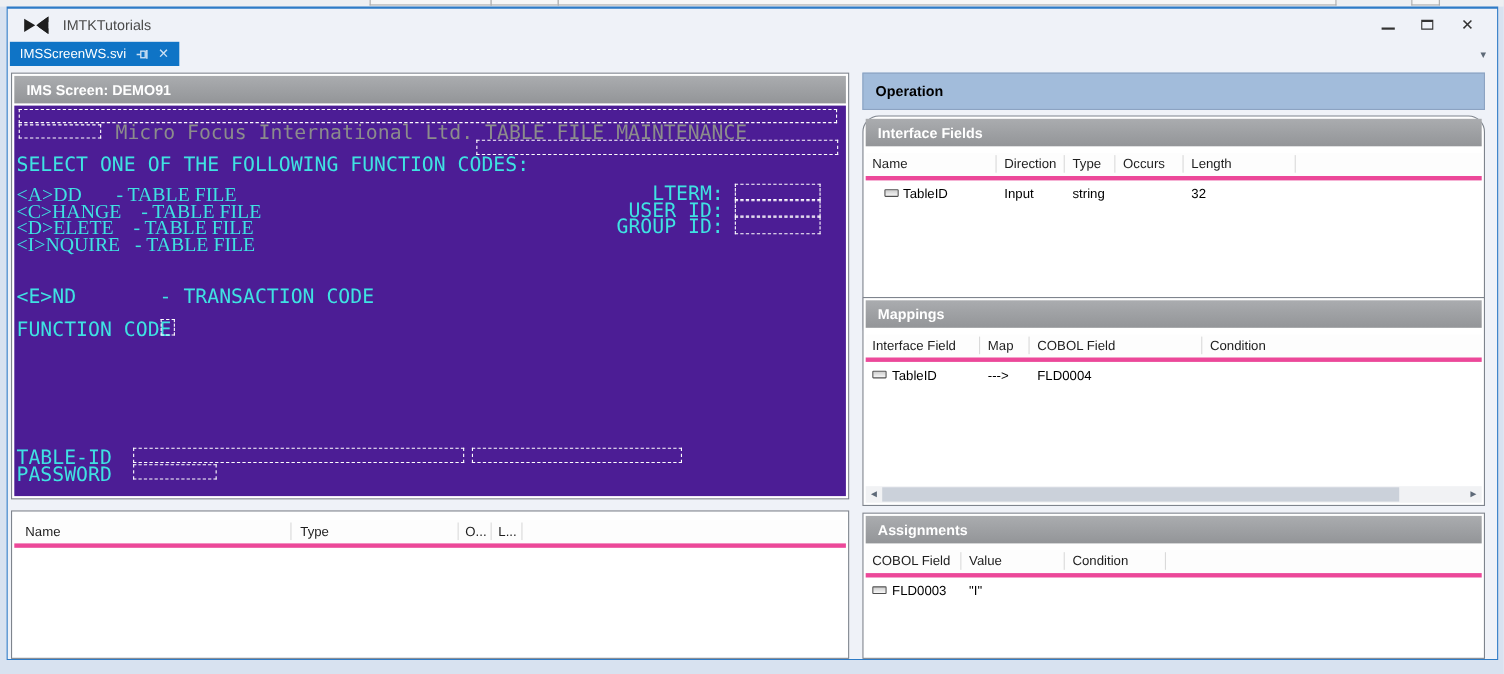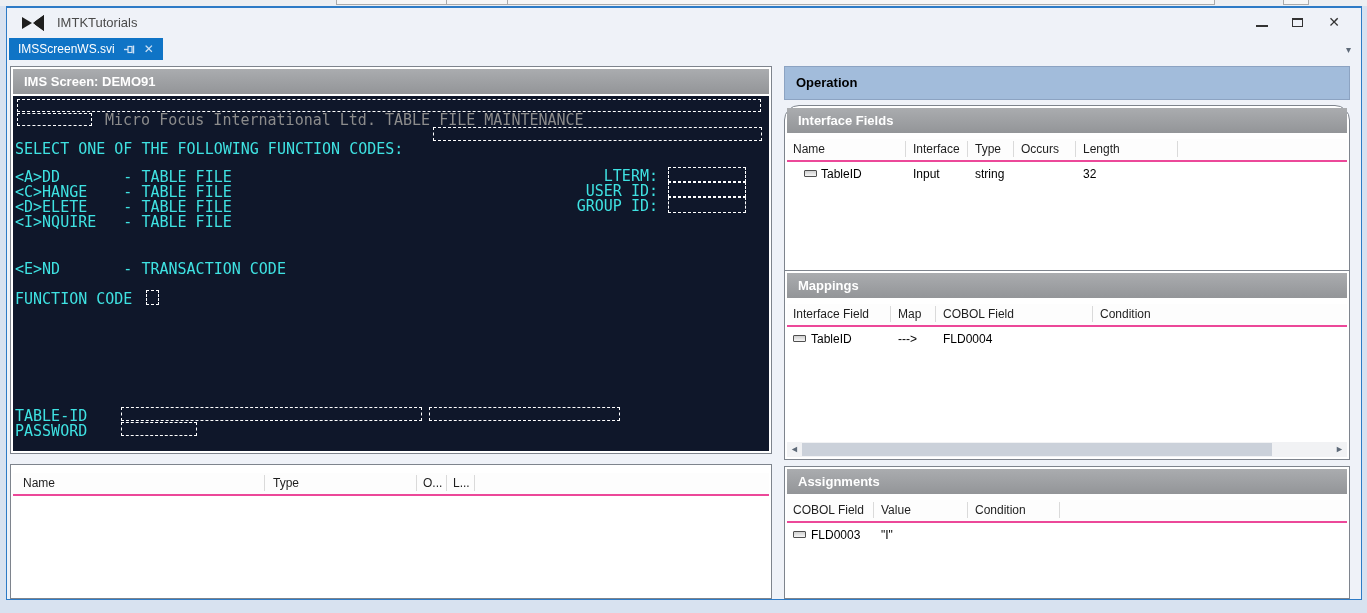--- a/index.html
+++ b/index.html
@@ -33,29 +33,29 @@
   .phead{height:25px;background:linear-gradient(#AAACAF,#939598);color:#FFF;font-weight:bold;
          font-size:13px;line-height:25px;padding-left:11px;}
   
   .opbar{position:absolute;background:#A2BCDB;border:1px solid #8CA3C2;box-sizing:border-box;}
   .oplabel{position:absolute;left:11px;top:8px;font-weight:bold;font-size:13px;color:#000000;}
   .combo{position:absolute;left:84px;top:5px;width:200px;height:23px;box-sizing:border-box;
          background:linear-gradient(#FEFEFE,#E2E2E2);border:1px solid #6F6F6F;}
   .combo-text{position:absolute;left:8px;top:4px;font-weight:bold;font-size:13px;color:#000;}
   .combo-arrow{position:absolute;right:5px;top:7px;font-size:8px;color:#222;}
   
-  .term{position:absolute;left:2px;right:2px;top:29px;bottom:2px;background:#0f172a;
-        font-family:"DejaVu Sans Mono",monospace;font-size:15px;line-height:15px;color:#3FE2E2;}
+  .term{position:absolute;left:2px;right:2px;top:29px;bottom:2px;background:#4c1d95;
+        font-family:"DejaVu Sans Mono",monospace;font-size:18px;line-height:15px;color:#3FE2E2;}
   .tline{position:absolute;white-space:pre;}
   .gray{color:#8C8C8C;}
   .dash{position:absolute;border:1px dashed #FFF;box-sizing:border-box;}
   .rlabels{position:absolute;left:420px;top:73px;width:225px;text-align:right;}
   .rlabels div{height:15px;}
   
-  .thead{position:relative;height:21px;margin-top:6px;border-bottom:2px solid #ec4899;
+  .thead{position:relative;height:21px;margin-top:6px;border-bottom:4px solid #ec4899;
          font-size:12px;color:#1E1E1E;background:#FDFDFD;}
   .thc{position:absolute;top:3px;white-space:nowrap;}
   .sep{position:absolute;top:2px;width:1px;height:16px;background:#DADADA;}
   .trow{position:relative;height:22px;font-size:12px;color:#000000;}
   .tcell{position:absolute;top:5px;white-space:pre;}
   .ficon{position:absolute;top:8px;width:13px;height:7px;border:1px solid #4F4F4F;border-radius:1px;
          background:linear-gradient(#CFCFCF,#F6F6F6);box-sizing:border-box;}
   
   .hscroll{position:absolute;left:2px;right:2px;bottom:2px;height:15px;background:#F1F2F4;}
   .harrow{position:absolute;top:2px;font-size:9px;color:#5E6A78;line-height:11px;}
@@ -108,21 +108,21 @@
       <div class="phead">IMS Screen: DEMO91</div>
       <div class="term">
 
         <div class="dash" style="left:4px;top:3px;width:744px;height:13px;"></div>
         <div class="dash" style="left:4px;top:17px;width:75px;height:13px;"></div>
         <div class="dash" style="left:420px;top:31px;width:329px;height:14px;"></div>
         <div class="tline gray" style="left:92px;top:17px;">Micro Focus International Ltd. TABLE FILE MAINTENANCE</div>
 
         <div class="tline" style="left:2px;top:46px;text-align:right;">SELECT ONE OF THE FOLLOWING FUNCTION CODES:</div>
 
-        <div style="position:absolute;left:2px;top:74px;">
+        <div style="position:absolute;left:2px;top:74px;font-family:Liberation Serif, serif;">
           <div class="tline" style="position:relative;">&lt;A&gt;DD       - TABLE FILE</div>
           <div class="tline" style="position:relative;">&lt;C&gt;HANGE    - TABLE FILE</div>
           <div class="tline" style="position:relative;">&lt;D&gt;ELETE    - TABLE FILE</div>
           <div class="tline" style="position:relative;">&lt;I&gt;NQUIRE   - TABLE FILE</div>
         </div>
 
         <div class="rlabels">
           <div>LTERM:</div>
           <div>USER ID:</div>
           <div>GROUP ID:</div>
@@ -159,21 +159,21 @@
     </div>
 
     <div class="opbar" style="left:777px;top:6px;width:566px;height:34px;">
       <span class="oplabel">Operation</span>
     </div>
 
     <div class="panel" style="left:777px;top:45px;width:566px;height:207px;border-radius:15px;">
       <div class="phead">Interface Fields</div>
       <div class="thead">
         <span class="thc" style="left:6px;">Name</span>
-        <span class="thc" style="left:126px;">Interface</span>
+        <span class="thc" style="left:126px;">Direction</span>
         <span class="thc" style="left:188px;">Type</span>
         <span class="thc" style="left:234px;">Occurs</span>
         <span class="thc" style="left:296px;">Length</span>
         <i class="sep" style="left:118px;"></i>
           <i class="sep" style="left:180px;"></i>
         <i class="sep" style="left:226px;"></i>
           <i class="sep" style="left:288px;"></i>
         <i class="sep" style="left:390px;"></i>
       </div>
       <div class="trow">

